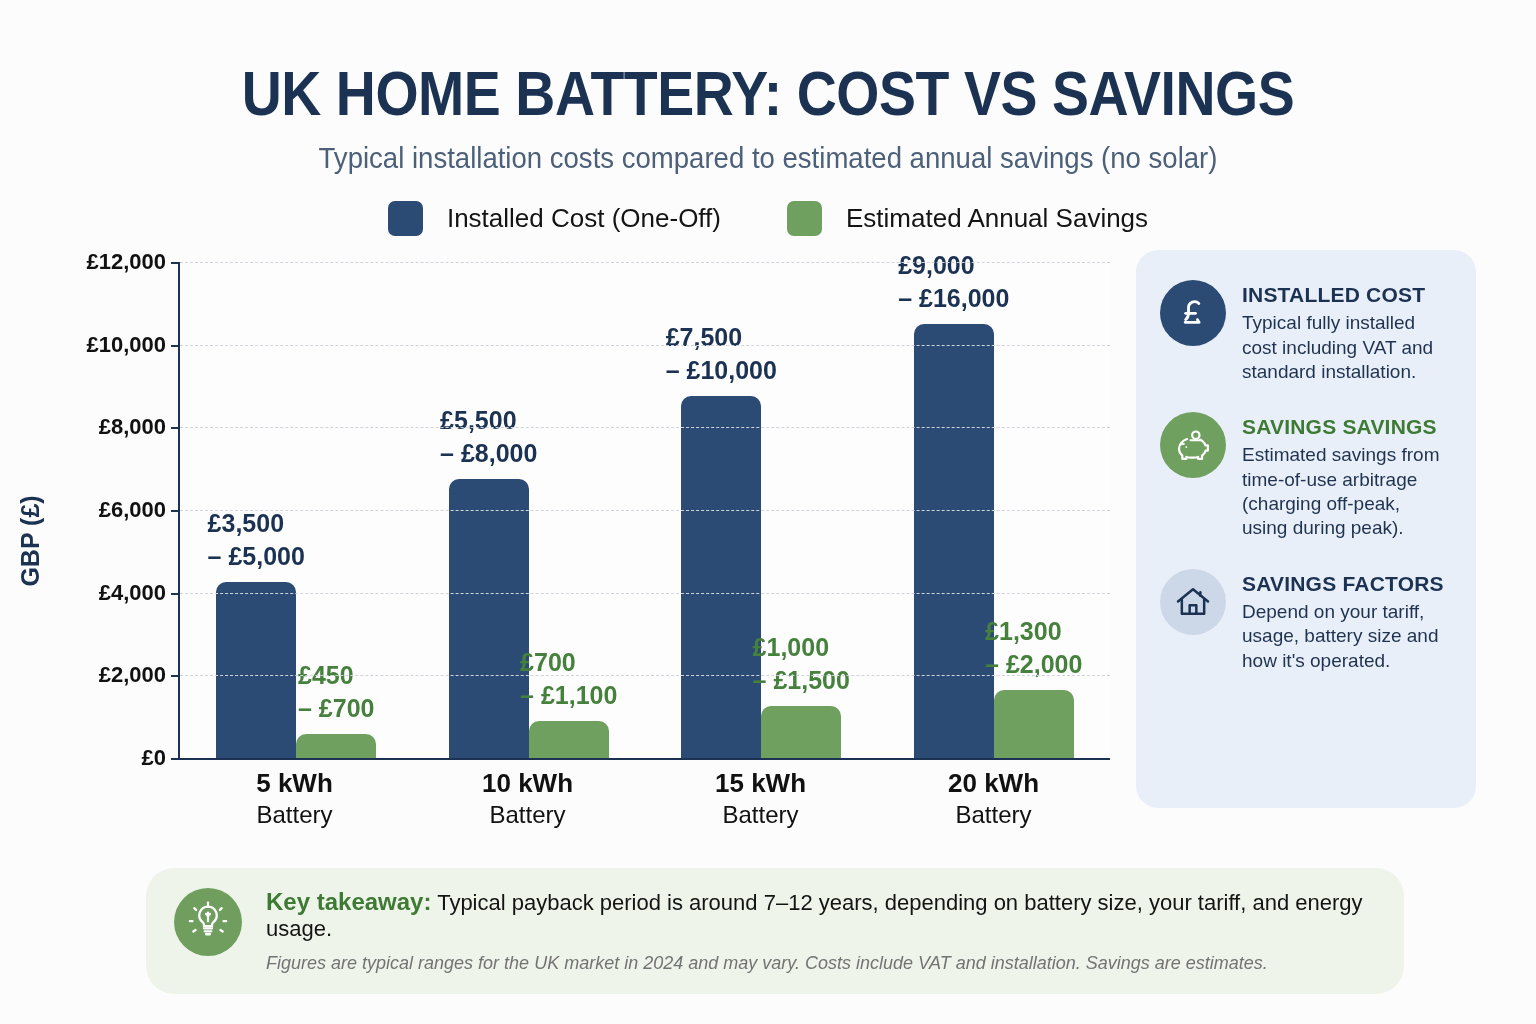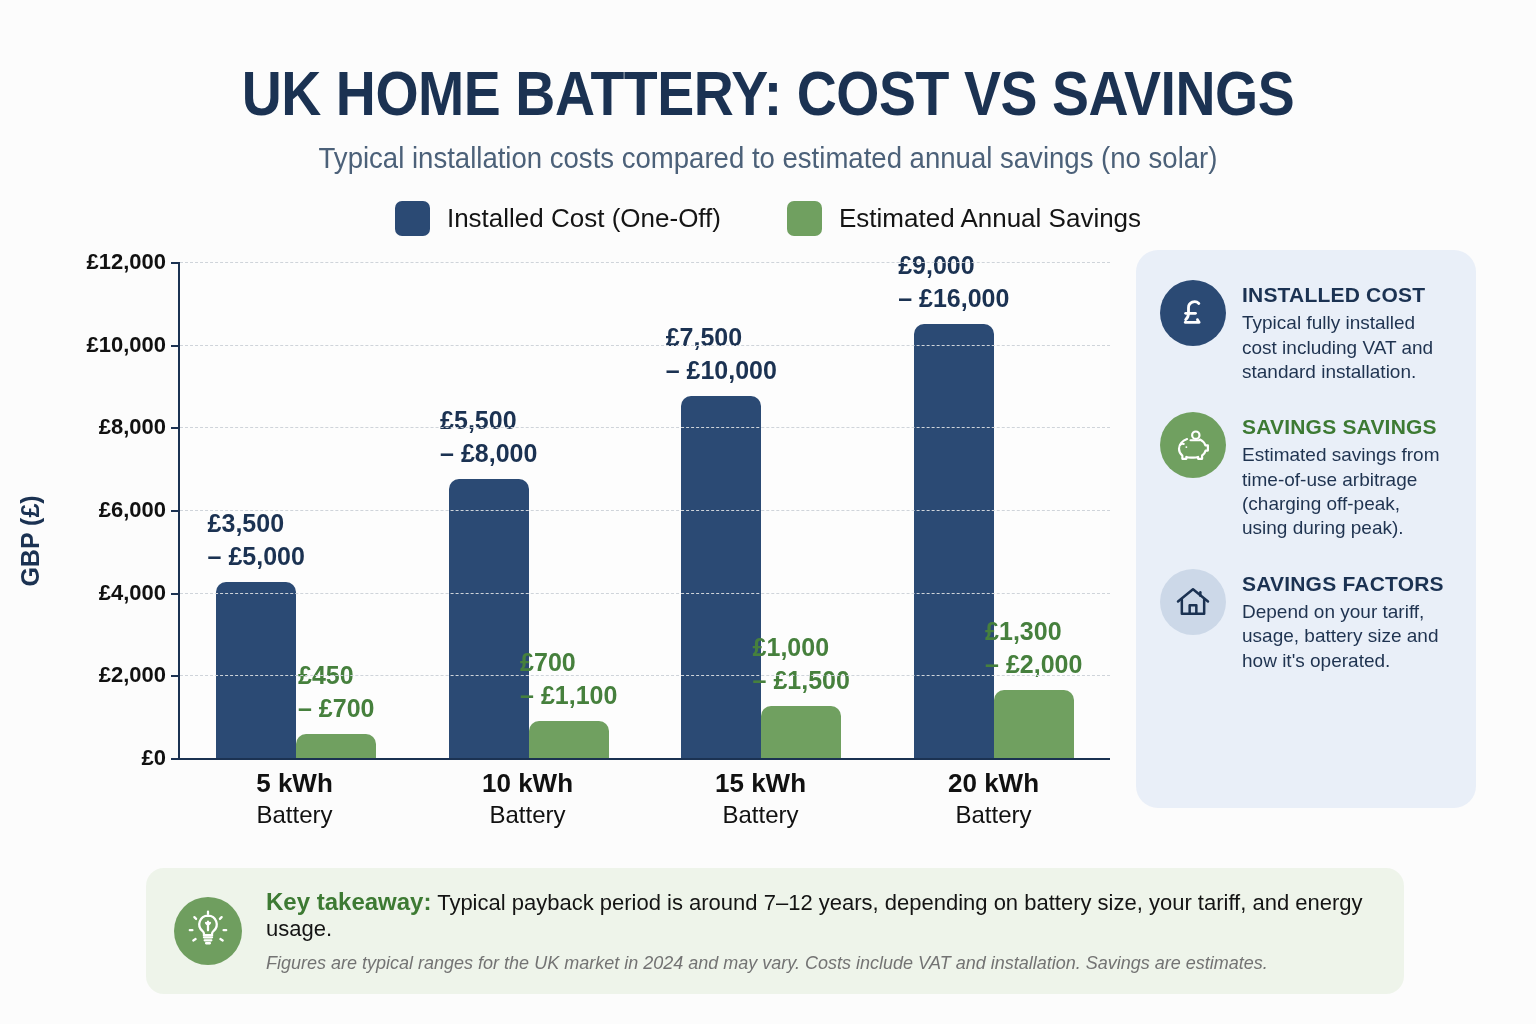--- a/index.html
+++ b/index.html
@@ -28,21 +28,21 @@
     color:#4c6179;
     margin-top:16px;
     transform:scaleX(0.95);
     transform-origin:center;
   }
   
   .legend{
     display:flex;justify-content:center;align-items:center;
     gap:66px;margin-top:26px;
   }
-  .legend-item{display:flex;align-items:center;gap:17px;}
+  .legend-item{display:flex;align-items:center;gap:24px;}
   .legend-swatch{width:35px;height:35px;border-radius:7px;}
   .legend-label{font-size:26px;color:#141414;}
   
   .main-row{display:flex;align-items:flex-start;margin-top:12px;}
   
   .chart-wrap{position:relative;width:1120px;height:585px;}
   .ylabel{
     position:absolute;left:30px;top:50%;
     transform:translate(-50%,-50%) rotate(-90deg);
     font-size:25px;font-weight:bold;color:#1b3252;
@@ -117,22 +117,22 @@
     flex:0 0 66px;
     display:flex;align-items:center;justify-content:center;
   }
   .side-text{padding-top:2px;}
   .side-head{font-size:21px;font-weight:bold;letter-spacing:0.2px;line-height:1.2;}
   .side-body{font-size:19px;color:#1f3350;line-height:1.28;margin-top:4px;}
   
   .footer{
     position:absolute;left:146px;top:868px;
     width:1258px;
-    background:#eef4ea;border-radius:18px;
-    display:flex;align-items:center;gap:24px;
+    background:#eef4ea;border-radius:28px;
+    display:flex;gap:24px;
     padding:20px 28px;box-sizing:border-box;
   }
   .footer-icon{
     width:68px;height:68px;border-radius:50%;flex:0 0 68px;
     background:#6f9e5f;
     display:flex;align-items:center;justify-content:center;
   }
   .footer-line1{font-size:22px;color:#141414;}
   .key-word{color:#3d7a33;font-weight:bold;font-size:24px;}
   .footer-line2{font-size:18px;font-style:italic;color:#737373;margin-top:11px;}

